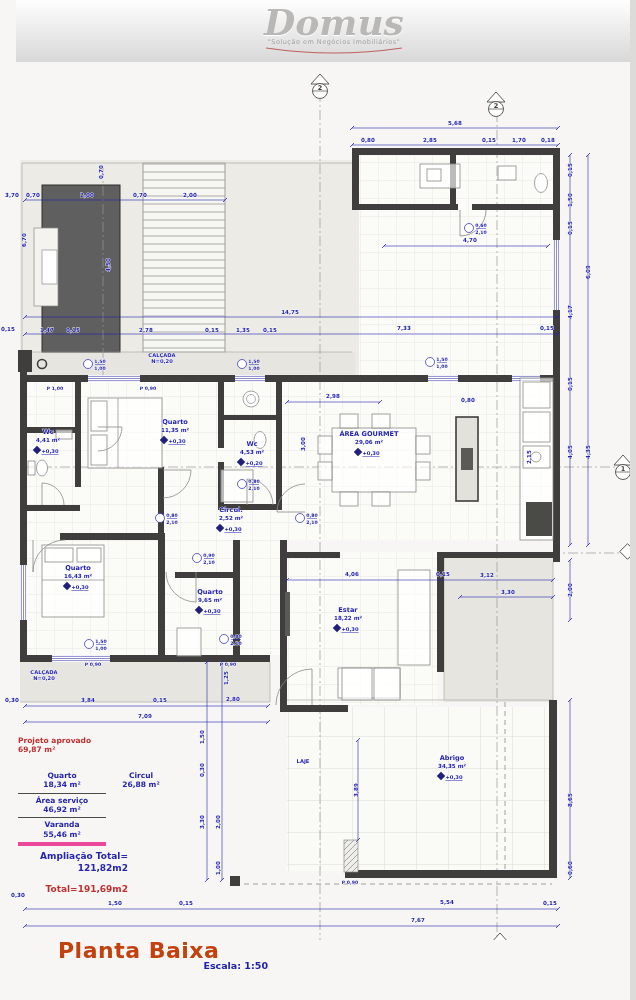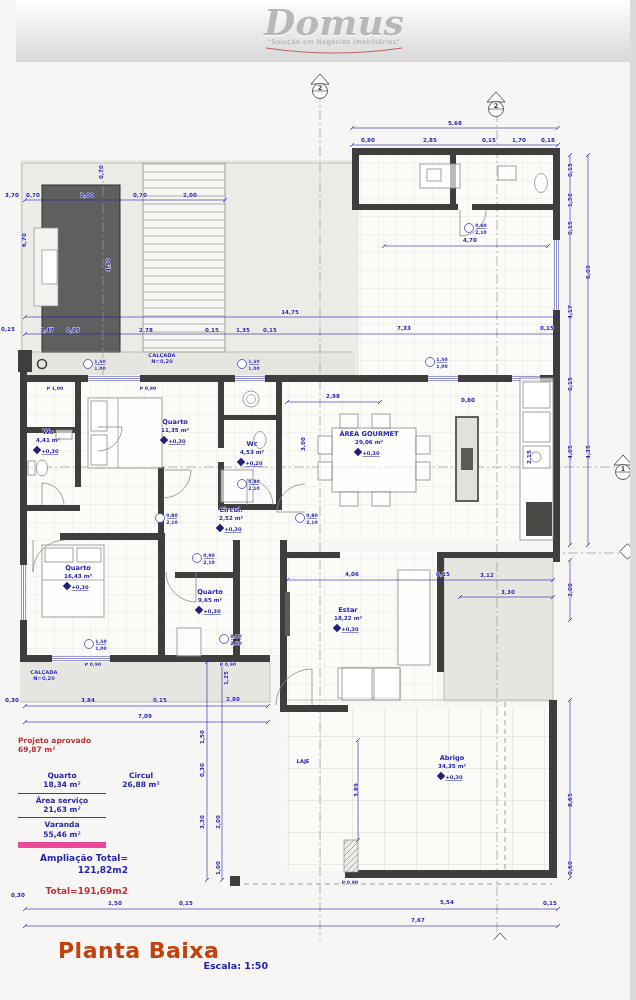--- a/index.html
+++ b/index.html
@@ -24,21 +24,21 @@
   .ann{font-size:5.2px;font-weight:bold;}
   .mk{font-size:6.5px;font-weight:bold;stroke-width:0;}
   
   .legend{position:absolute;left:18px;top:736px;width:170px;font-size:7.5px;
     font-weight:bold;color:#2424b0;}
   .lg-red{color:#c03030;text-align:left;width:110px;line-height:1.25;}
   .lg-cols{display:flex;margin-top:14px;}
   .lg-left{width:88px;text-align:center;}
   .lg-right{width:70px;text-align:center;padding-top:2px;}
   .lg-item{padding:2px 0 3px 0;border-bottom:1.4px solid #4a4a48;line-height:1.25;}
-  .lg-item.last{border-bottom:6px solid #ec4899;}
+  .lg-item.last{border-bottom:4px solid #ec4899;}
   .lg-amp{margin-top:5px;font-size:9px;text-align:right;width:110px;line-height:1.3;}
   .lg-total{margin-top:10px;font-size:9px;color:#c03030;text-align:right;width:110px;}
   
   .title-block{position:absolute;left:58px;top:938px;width:230px;}
   .tb-main{font-size:22px;font-weight:bold;color:#c2410c;letter-spacing:.5px;}
   .tb-scale{font-size:9.5px;font-weight:bold;color:#2020b0;text-align:right;
     width:210px;margin-top:-3px;}
   .edge-right{position:absolute;right:0;top:0;width:6px;height:1000px;background:#dcdbd9;}
 </style>
 </head>
@@ -459,21 +459,21 @@
   <div class="lg-red">
     <span>Projeto aprovado</span><br>
     <span>69,87 m²</span>
   </div>
   <div class="lg-cols">
     <div class="lg-left">
       <div class="lg-item">
         <span>Quarto</span><br><span>18,34 m²</span>
       </div>
       <div class="lg-item">
-        <span>Área serviço</span><br><span>21,63 m²</span>
+        <span>Área serviço</span><br><span>46,92 m²</span>
       </div>
       <div class="lg-item last">
         <span>Varanda</span><br><span>55,46 m²</span>
       </div>
     </div>
     <div class="lg-right">
       <span>Circul</span><br><span>26,88 m²</span>
     </div>
   </div>
   <div class="lg-amp">

